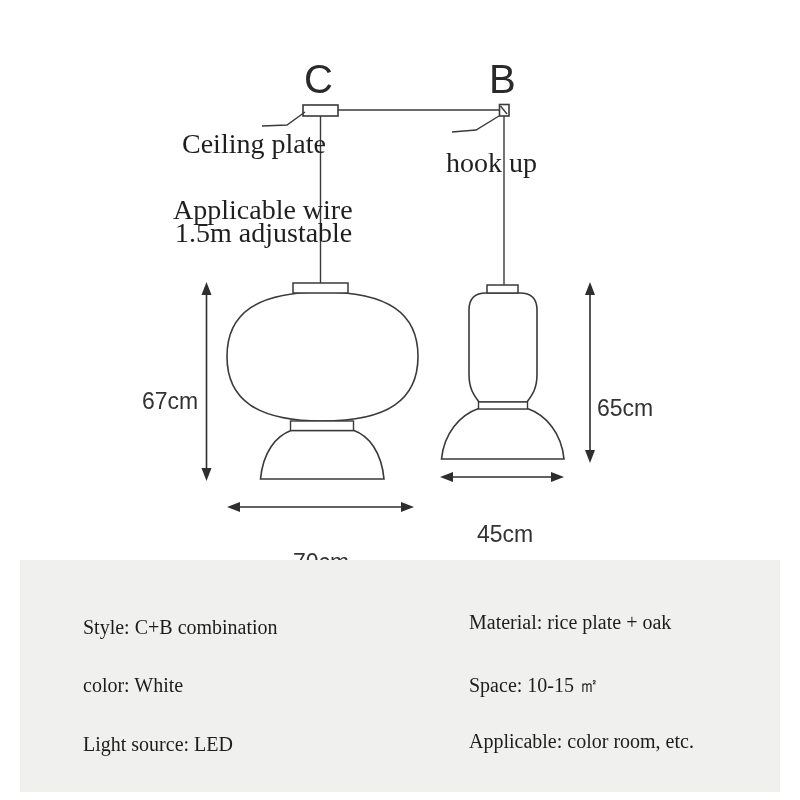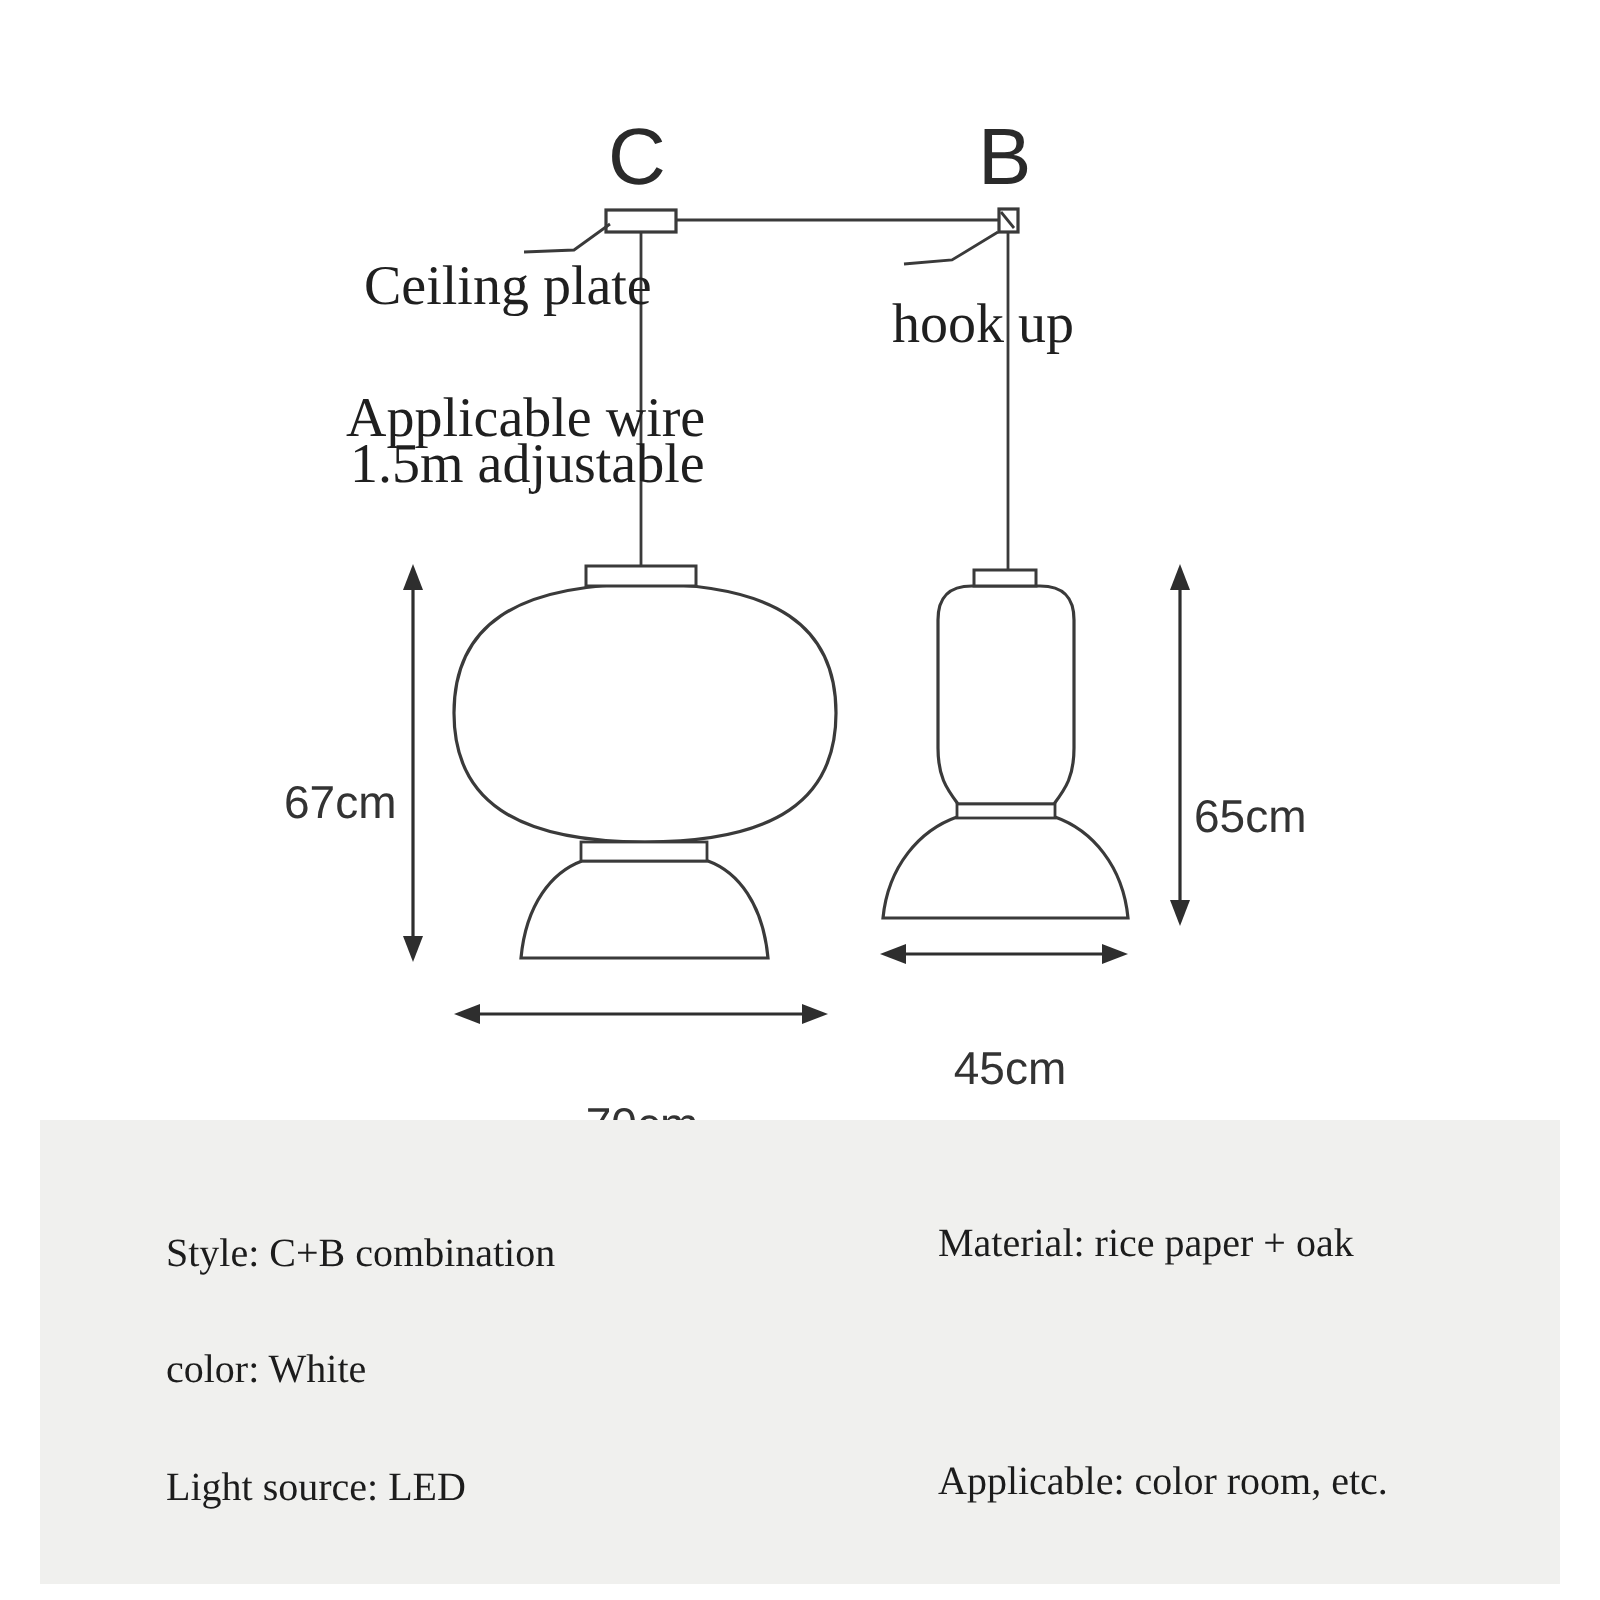--- a/index.html
+++ b/index.html
@@ -76,17 +76,18 @@
 
   <div class="abs dim-label" style="left:142px;top:352px;width:56px;text-align:right;">67cm</div>
   <div class="abs dim-label" style="left:290px;top:513px;width:62px;text-align:center;">70cm</div>
   <div class="abs dim-label" style="left:597px;top:359px;">65cm</div>
   <div class="abs dim-label" style="left:474px;top:485px;width:62px;text-align:center;">45cm</div>
 
   <div class="spec-panel">
     <div class="spec-item" style="left:63px;top:56px;">Style: C+B combination</div>
     <div class="spec-item" style="left:63px;top:114px;">color: White</div>
     <div class="spec-item" style="left:63px;top:173px;">Light source: LED</div>
-    <div class="spec-item" style="left:449px;top:51px;">Material: rice paper + oak</div>
+    <div class="spec-item" style="left:449px;top:51px;">Material: rice plate + oak</div>
+    <div class="spec-item" style="left:449px;top:112px;">Space: 10-15 ㎡</div>
     <div class="spec-item" style="left:449px;top:170px;">Applicable: color room, etc.</div>
   </div>
 
 </div>
 
 </body></html>

